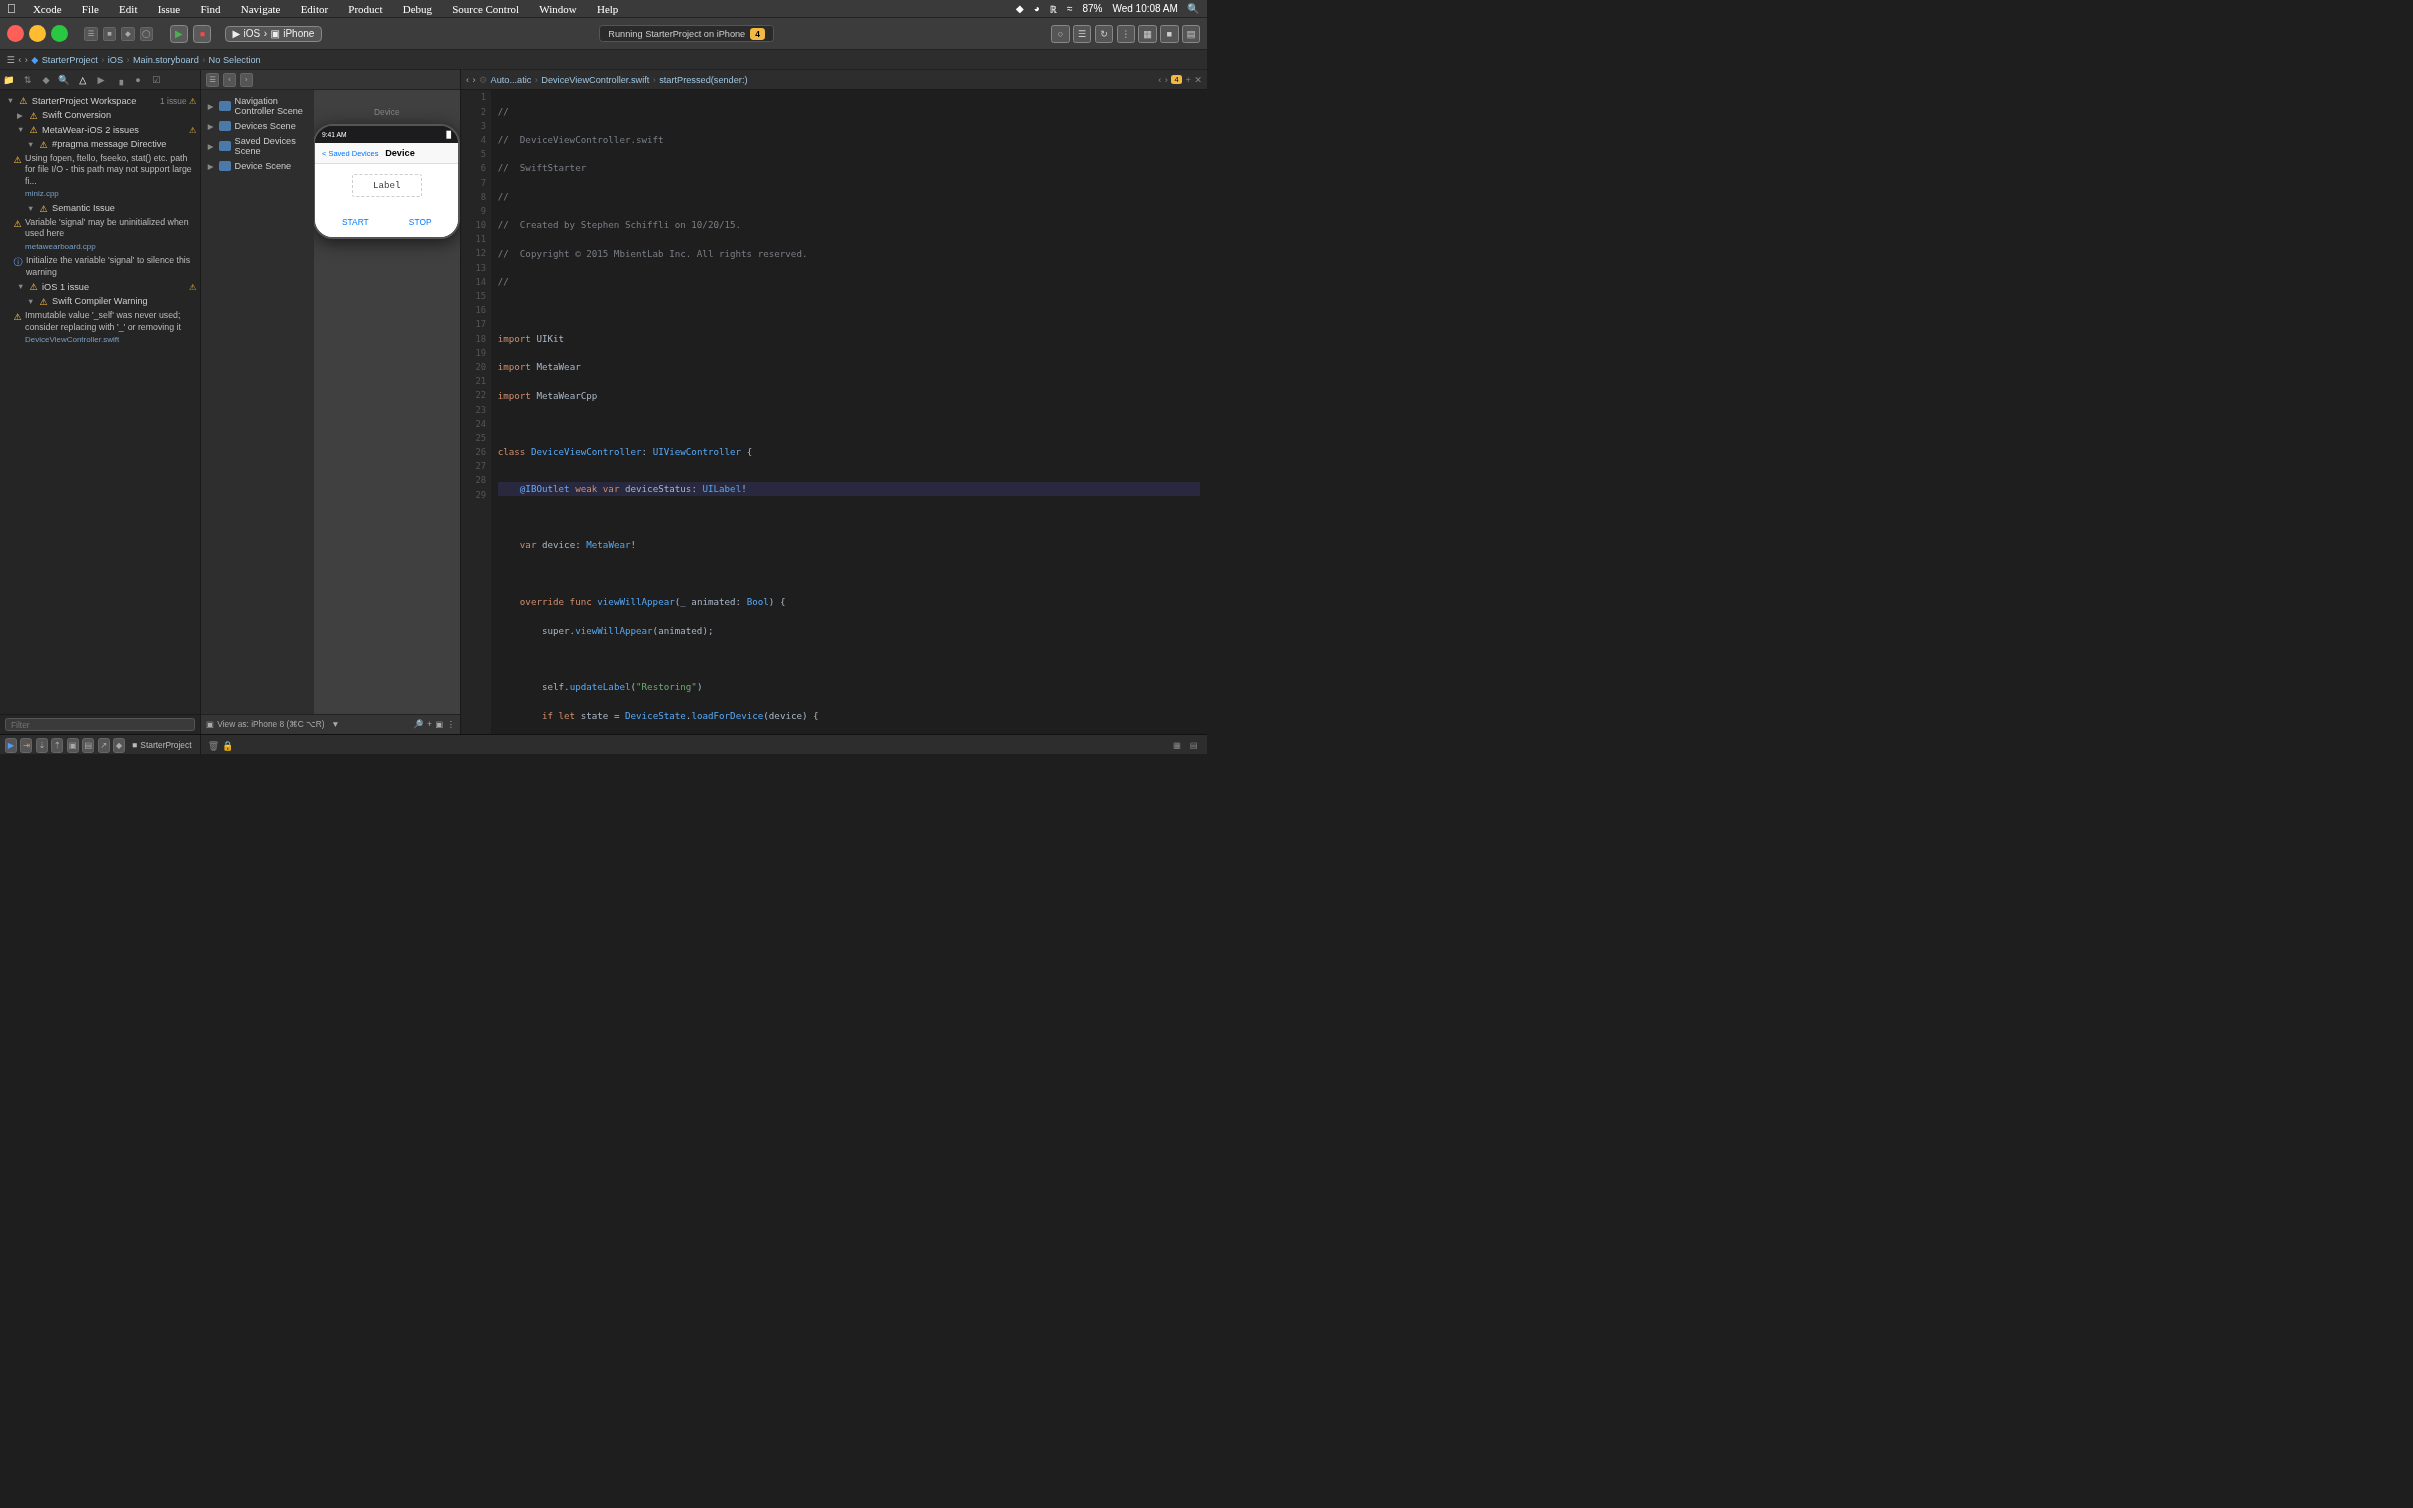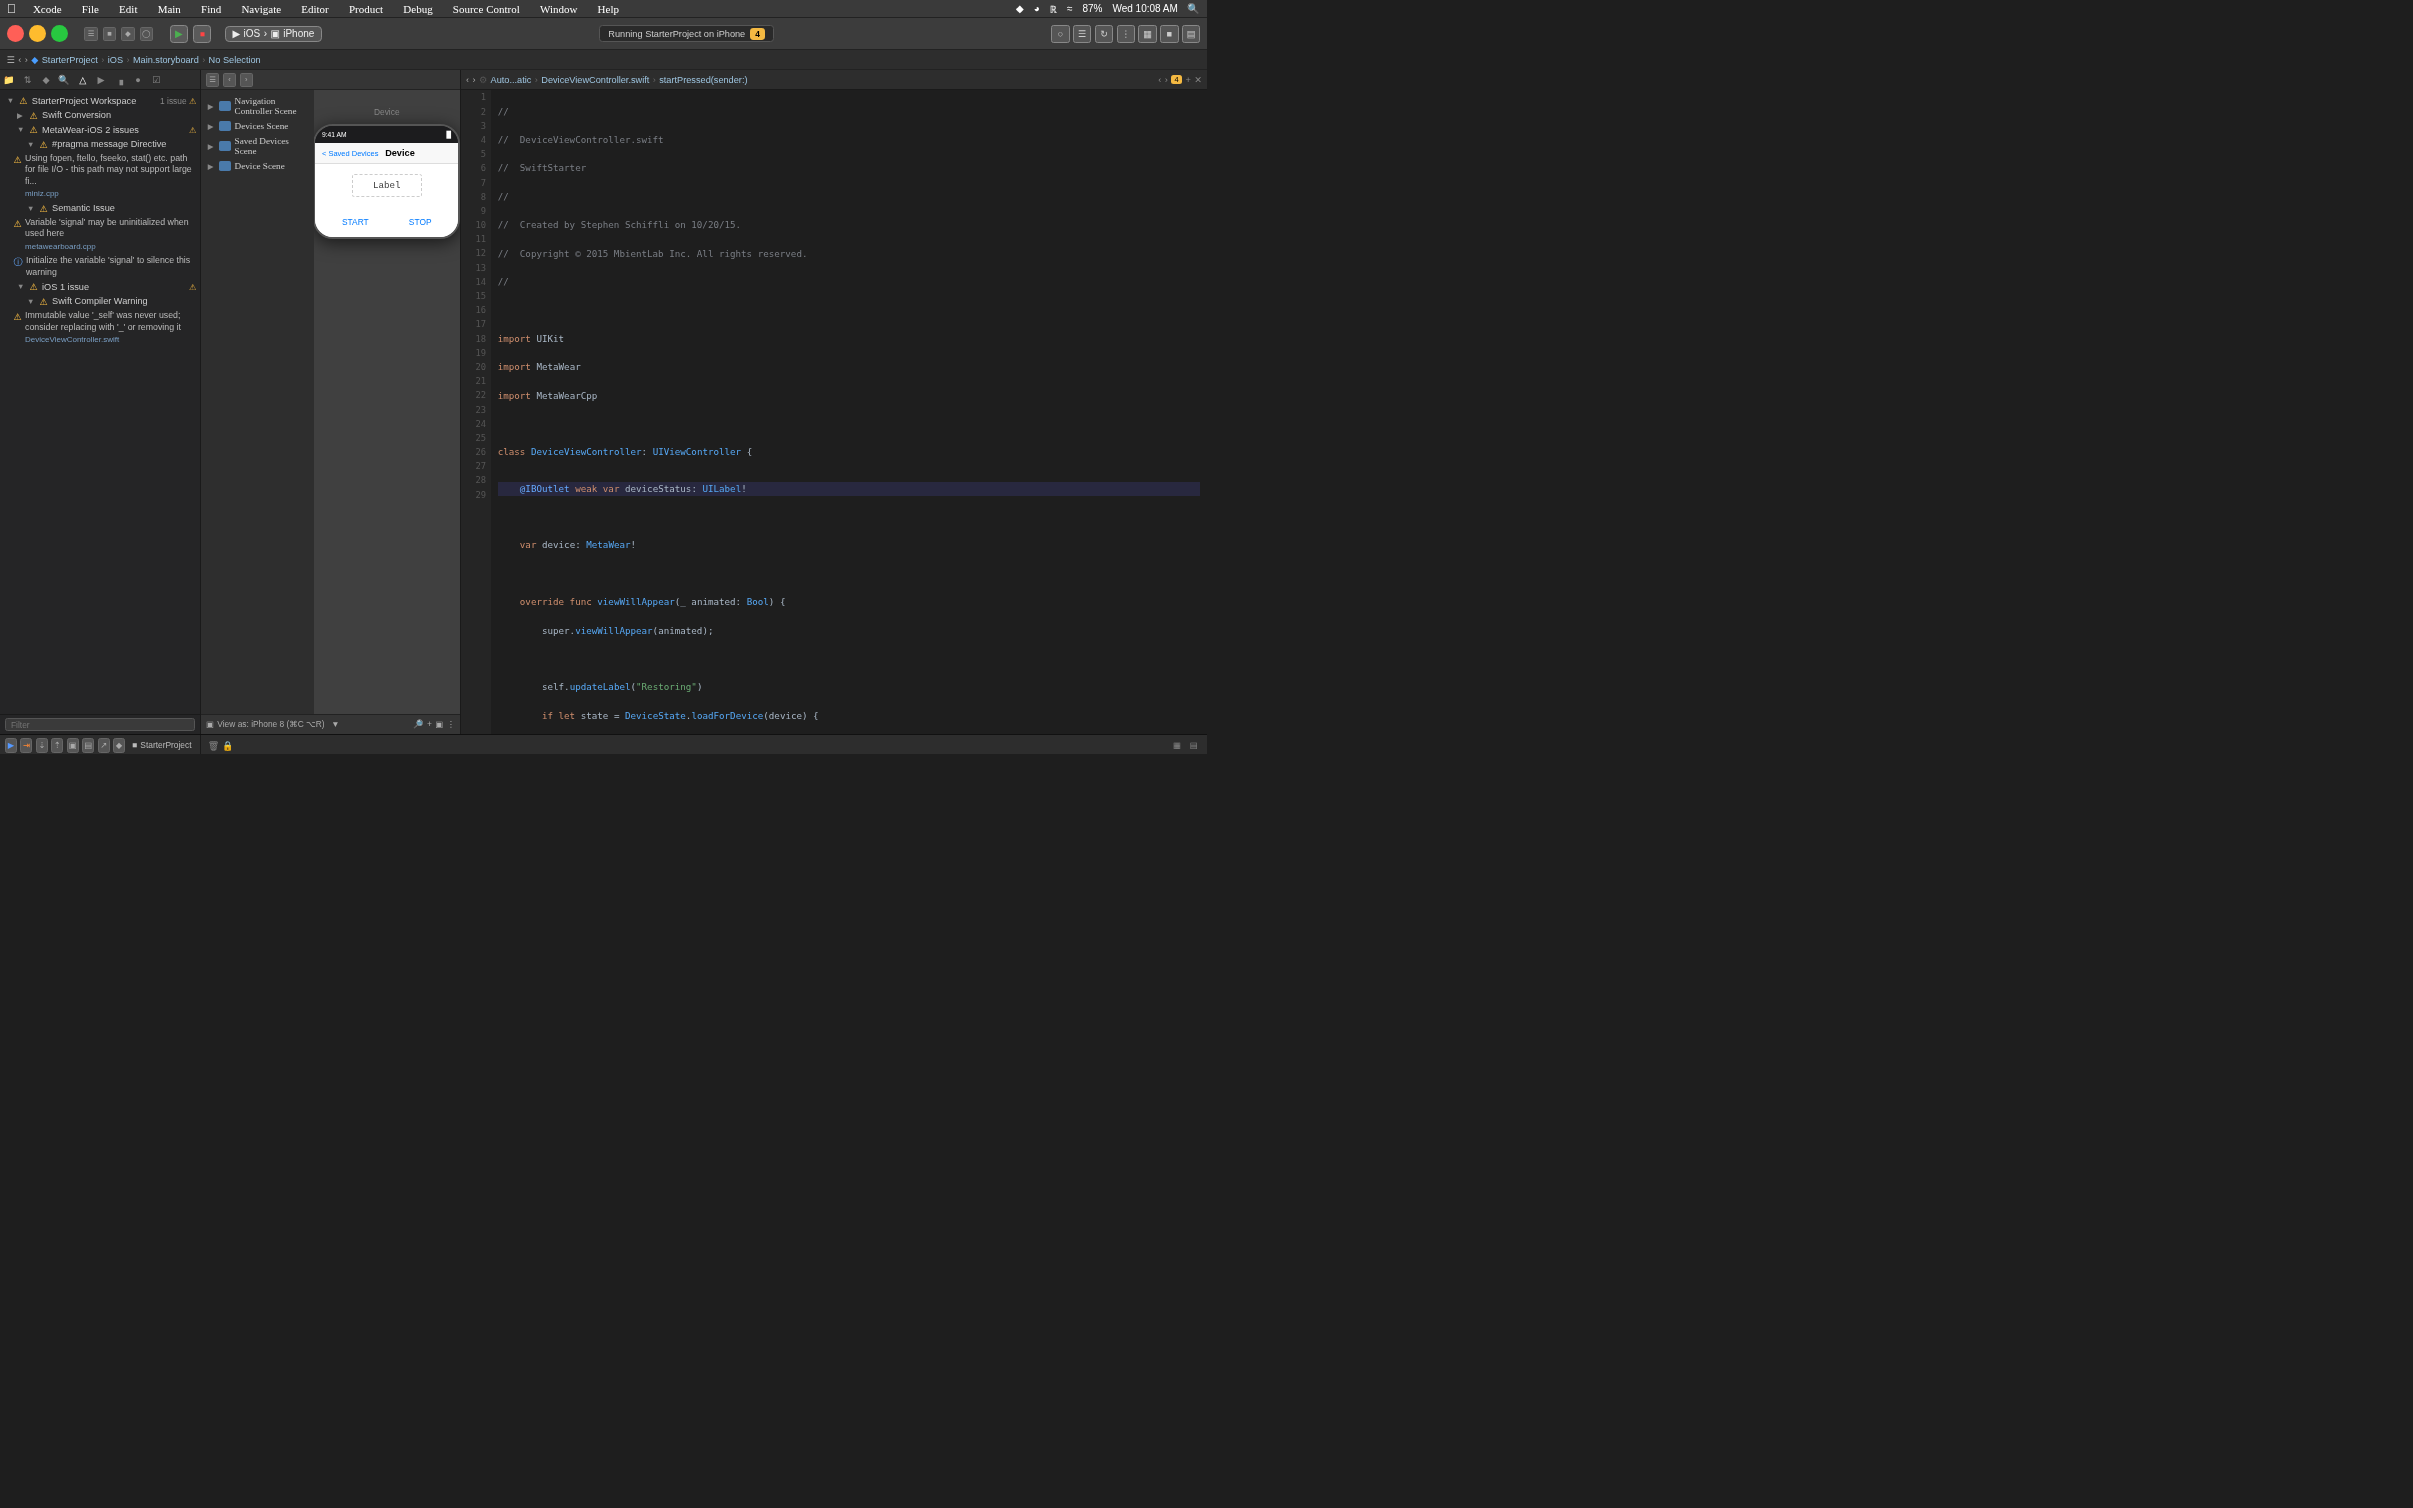--- a/index.html
+++ b/index.html
@@ -263,21 +263,21 @@
     .sb-item {
       display: flex;
       align-items: center;
       padding: 2.5px 6.7px;
       cursor: pointer;
       font-size: 9.2px;
       color: #ccc;
       gap: 3.4px;
     }
     .sb-item .arrow { color: #888; font-size: 7.5px; width: 8.4px; }
-    .sb-item-label { flex: 1; font-family: Liberation Serif, serif; }
+    .sb-item-label { flex: 1; }
 
     
     .ib-canvas {
       flex: 1;
       background: #404040;
       display: flex;
       flex-direction: column;
       align-items: center;
       justify-content: flex-start;
       padding: 17px;
@@ -554,21 +554,21 @@
     ::-webkit-scrollbar-thumb { background: #444; border-radius: 2.5px; }
   </style>
 </head>
 <body>
 
 <div class="menubar">
   <span class="menubar-apple"></span>
   <span class="menubar-item">Xcode</span>
   <span class="menubar-item">File</span>
   <span class="menubar-item">Edit</span>
-  <span class="menubar-item">Main</span>
+  <span class="menubar-item">Issue</span>
   <span class="menubar-item">Find</span>
   <span class="menubar-item">Navigate</span>
   <span class="menubar-item">Editor</span>
   <span class="menubar-item">Product</span>
   <span class="menubar-item">Debug</span>
   <span class="menubar-item">Source Control</span>
   <span class="menubar-item">Window</span>
   <span class="menubar-item">Help</span>
   <div class="menubar-right">
     <span>◆</span>

